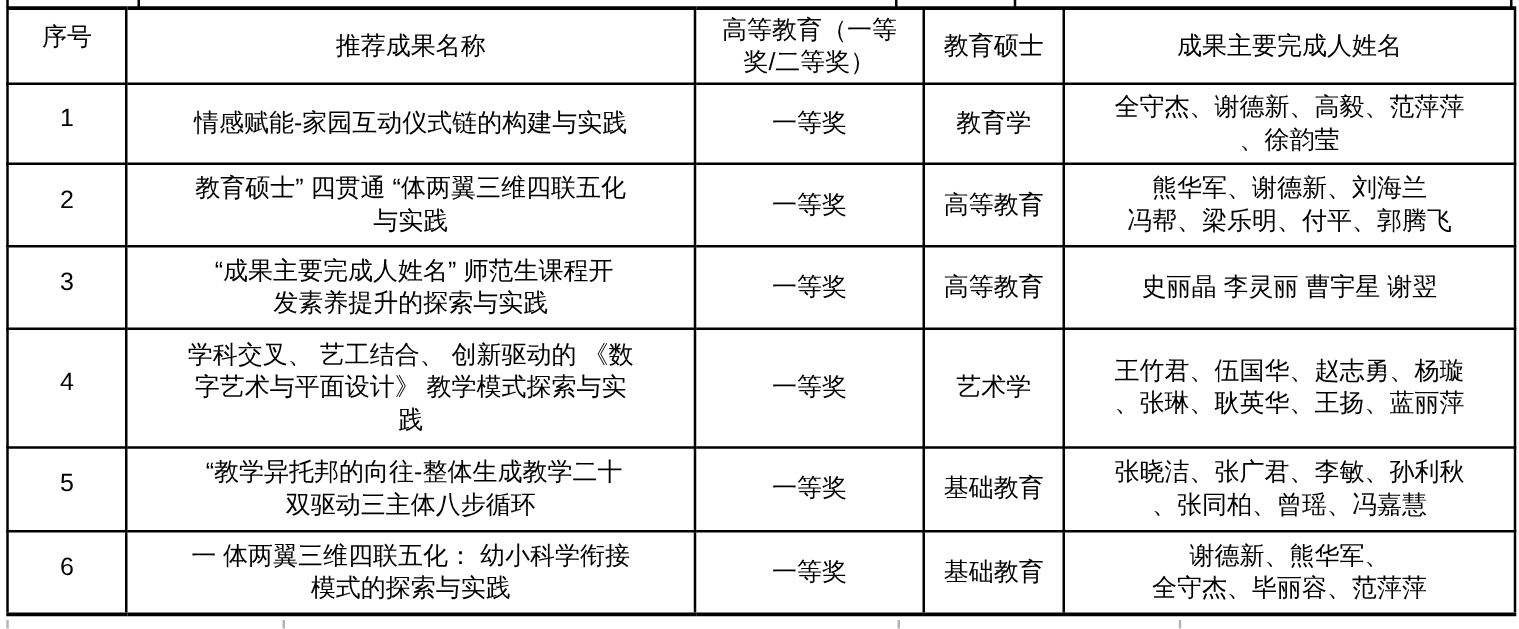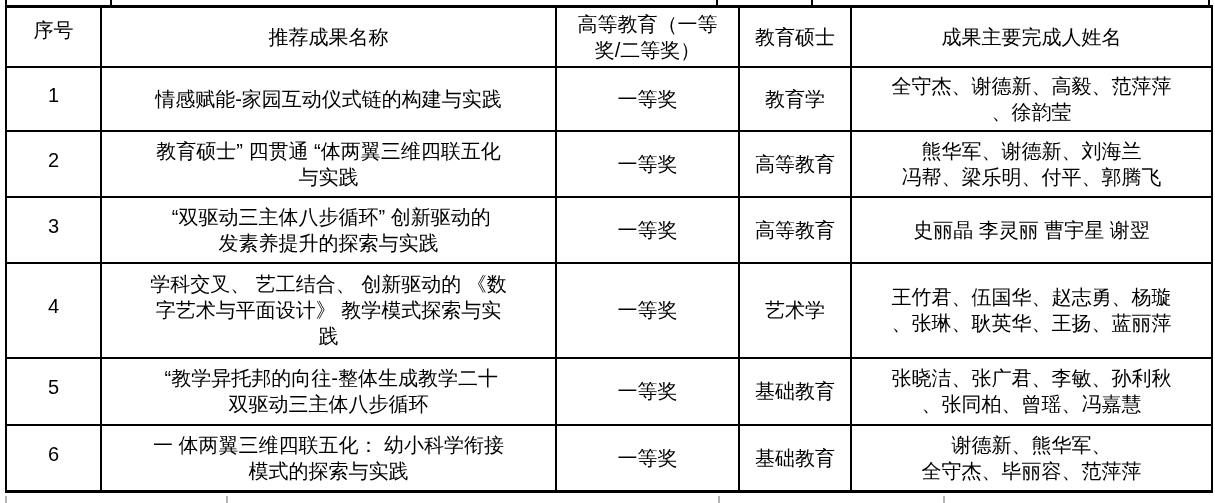--- a/index.html
+++ b/index.html
@@ -85,21 +85,21 @@
         <td class="c-num">2</td>
         <td class="c-title">教育硕士” 四贯通 “体两翼三维四联五化
 与实践</td>
         <td class="c-level">一等奖</td>
         <td class="c-subject">高等教育</td>
         <td class="c-names">熊华军、谢德新、刘海兰
 冯帮、梁乐明、付平、郭腾飞</td>
       </tr>
       <tr style="height:66px">
         <td class="c-num">3</td>
-        <td class="c-title"> “双驱动三主体八步循环” 创新驱动的
+        <td class="c-title"> “成果主要完成人姓名” 师范生课程开
 发素养提升的探索与实践</td>
         <td class="c-level">一等奖</td>
         <td class="c-subject">高等教育</td>
         <td class="c-names">史丽晶 李灵丽 曹宇星 谢翌</td>
       </tr>
       <tr style="height:95px">
         <td class="c-num">4</td>
         <td class="c-title">学科交叉、 艺工结合、 创新驱动的 《数
 字艺术与平面设计》 教学模式探索与实
 践</td>

